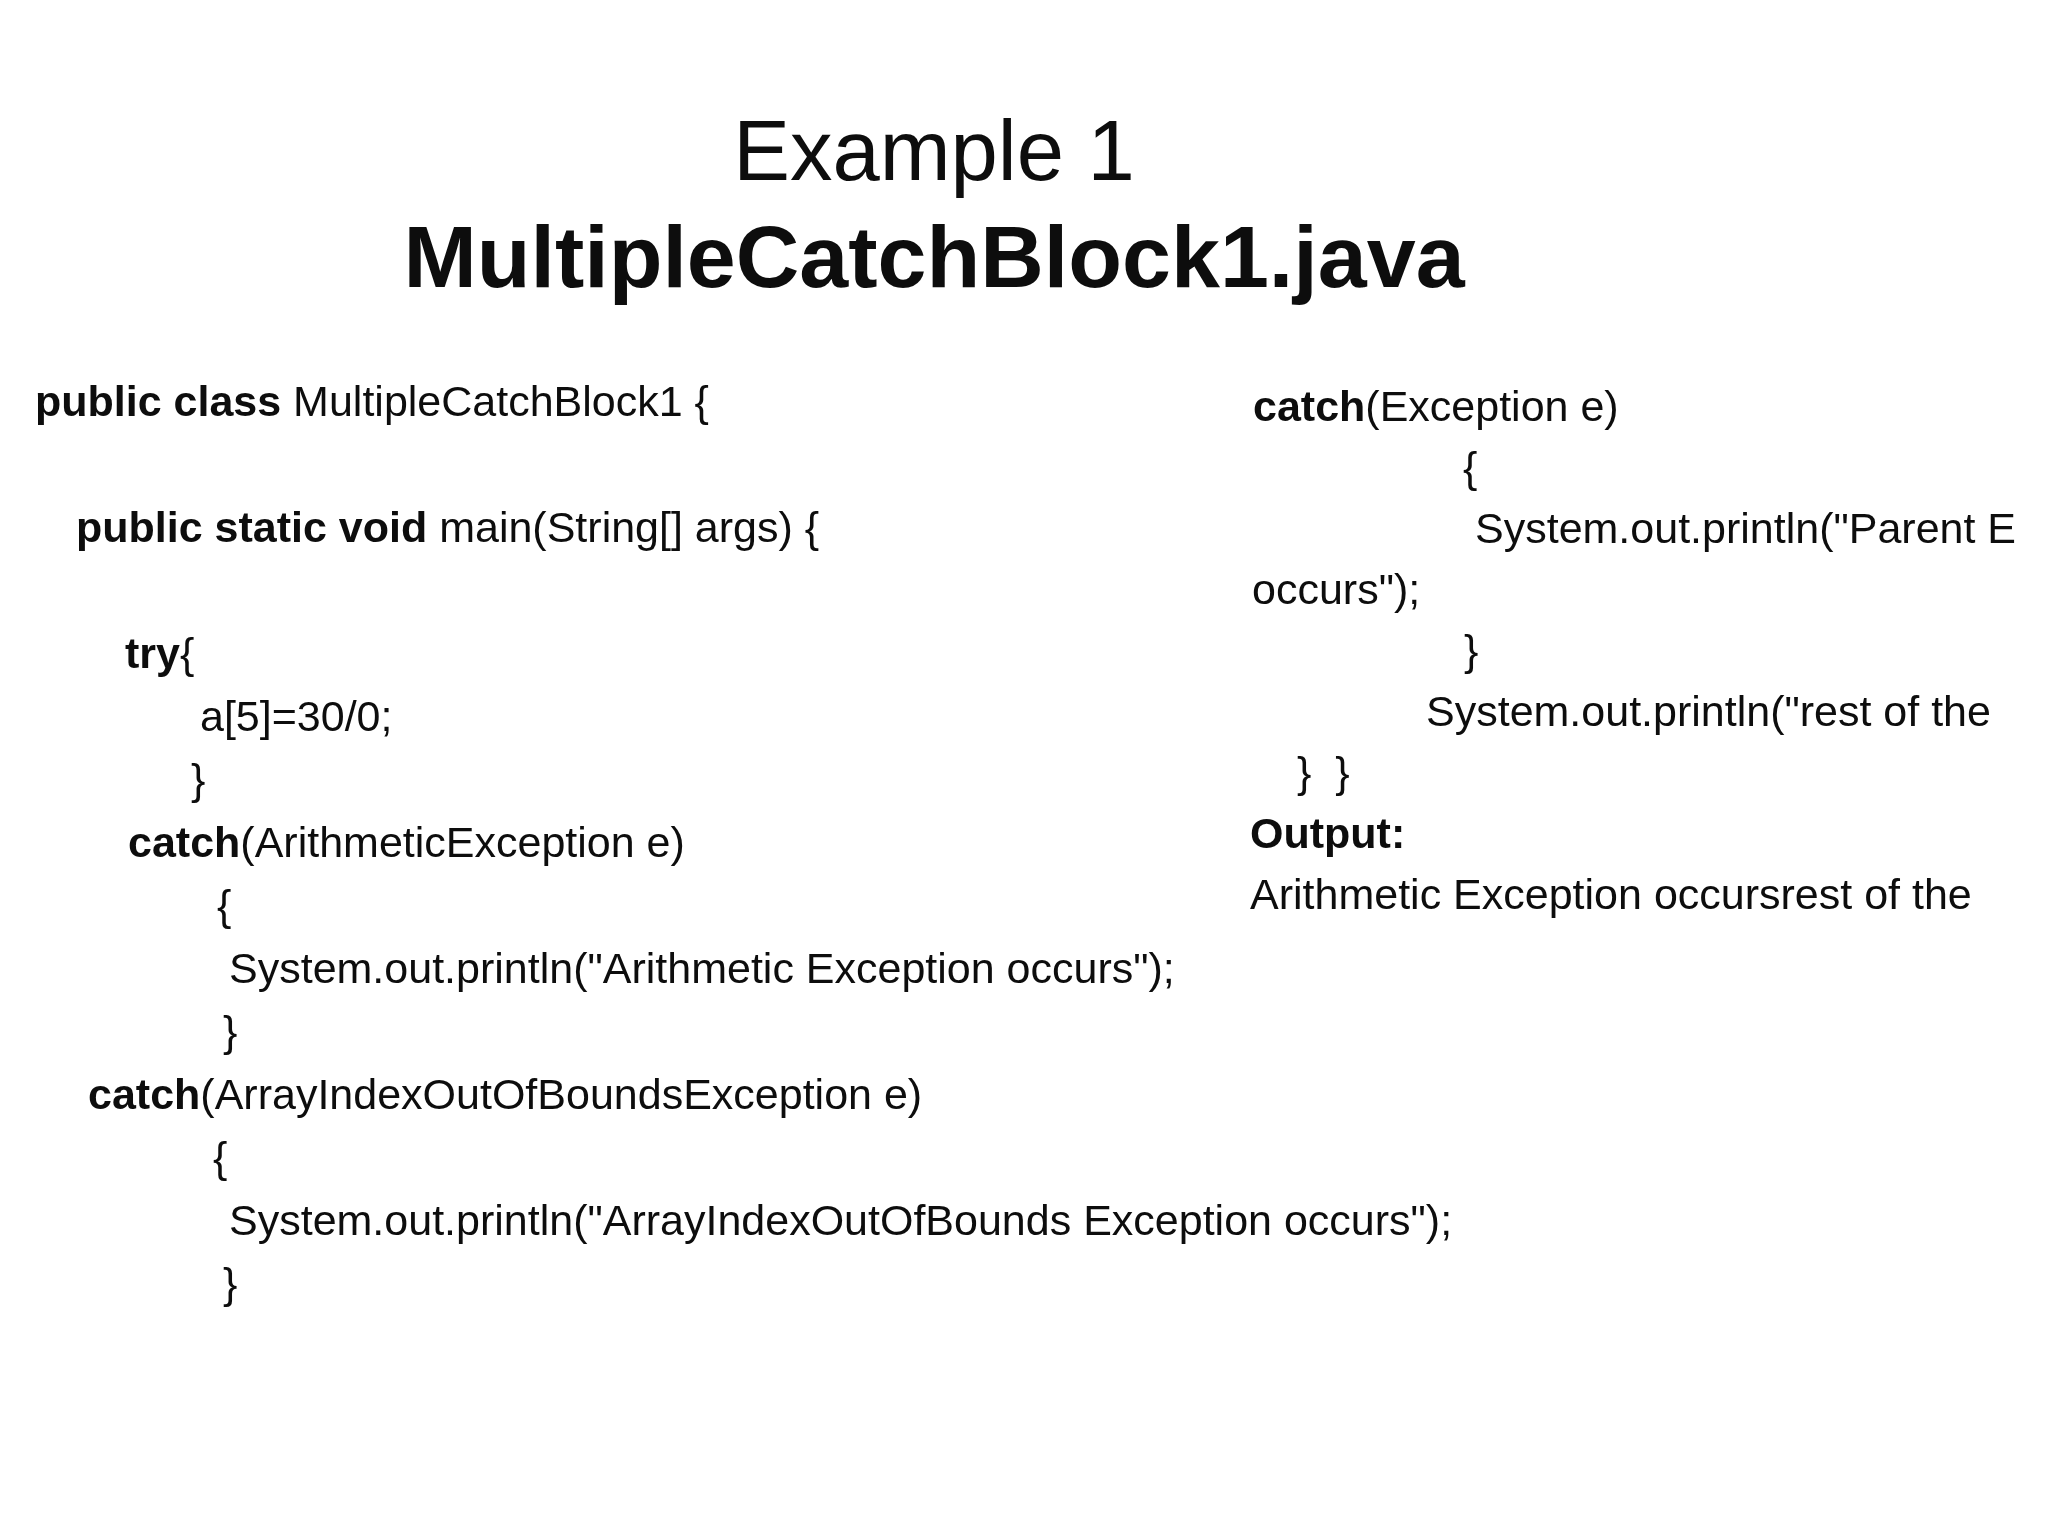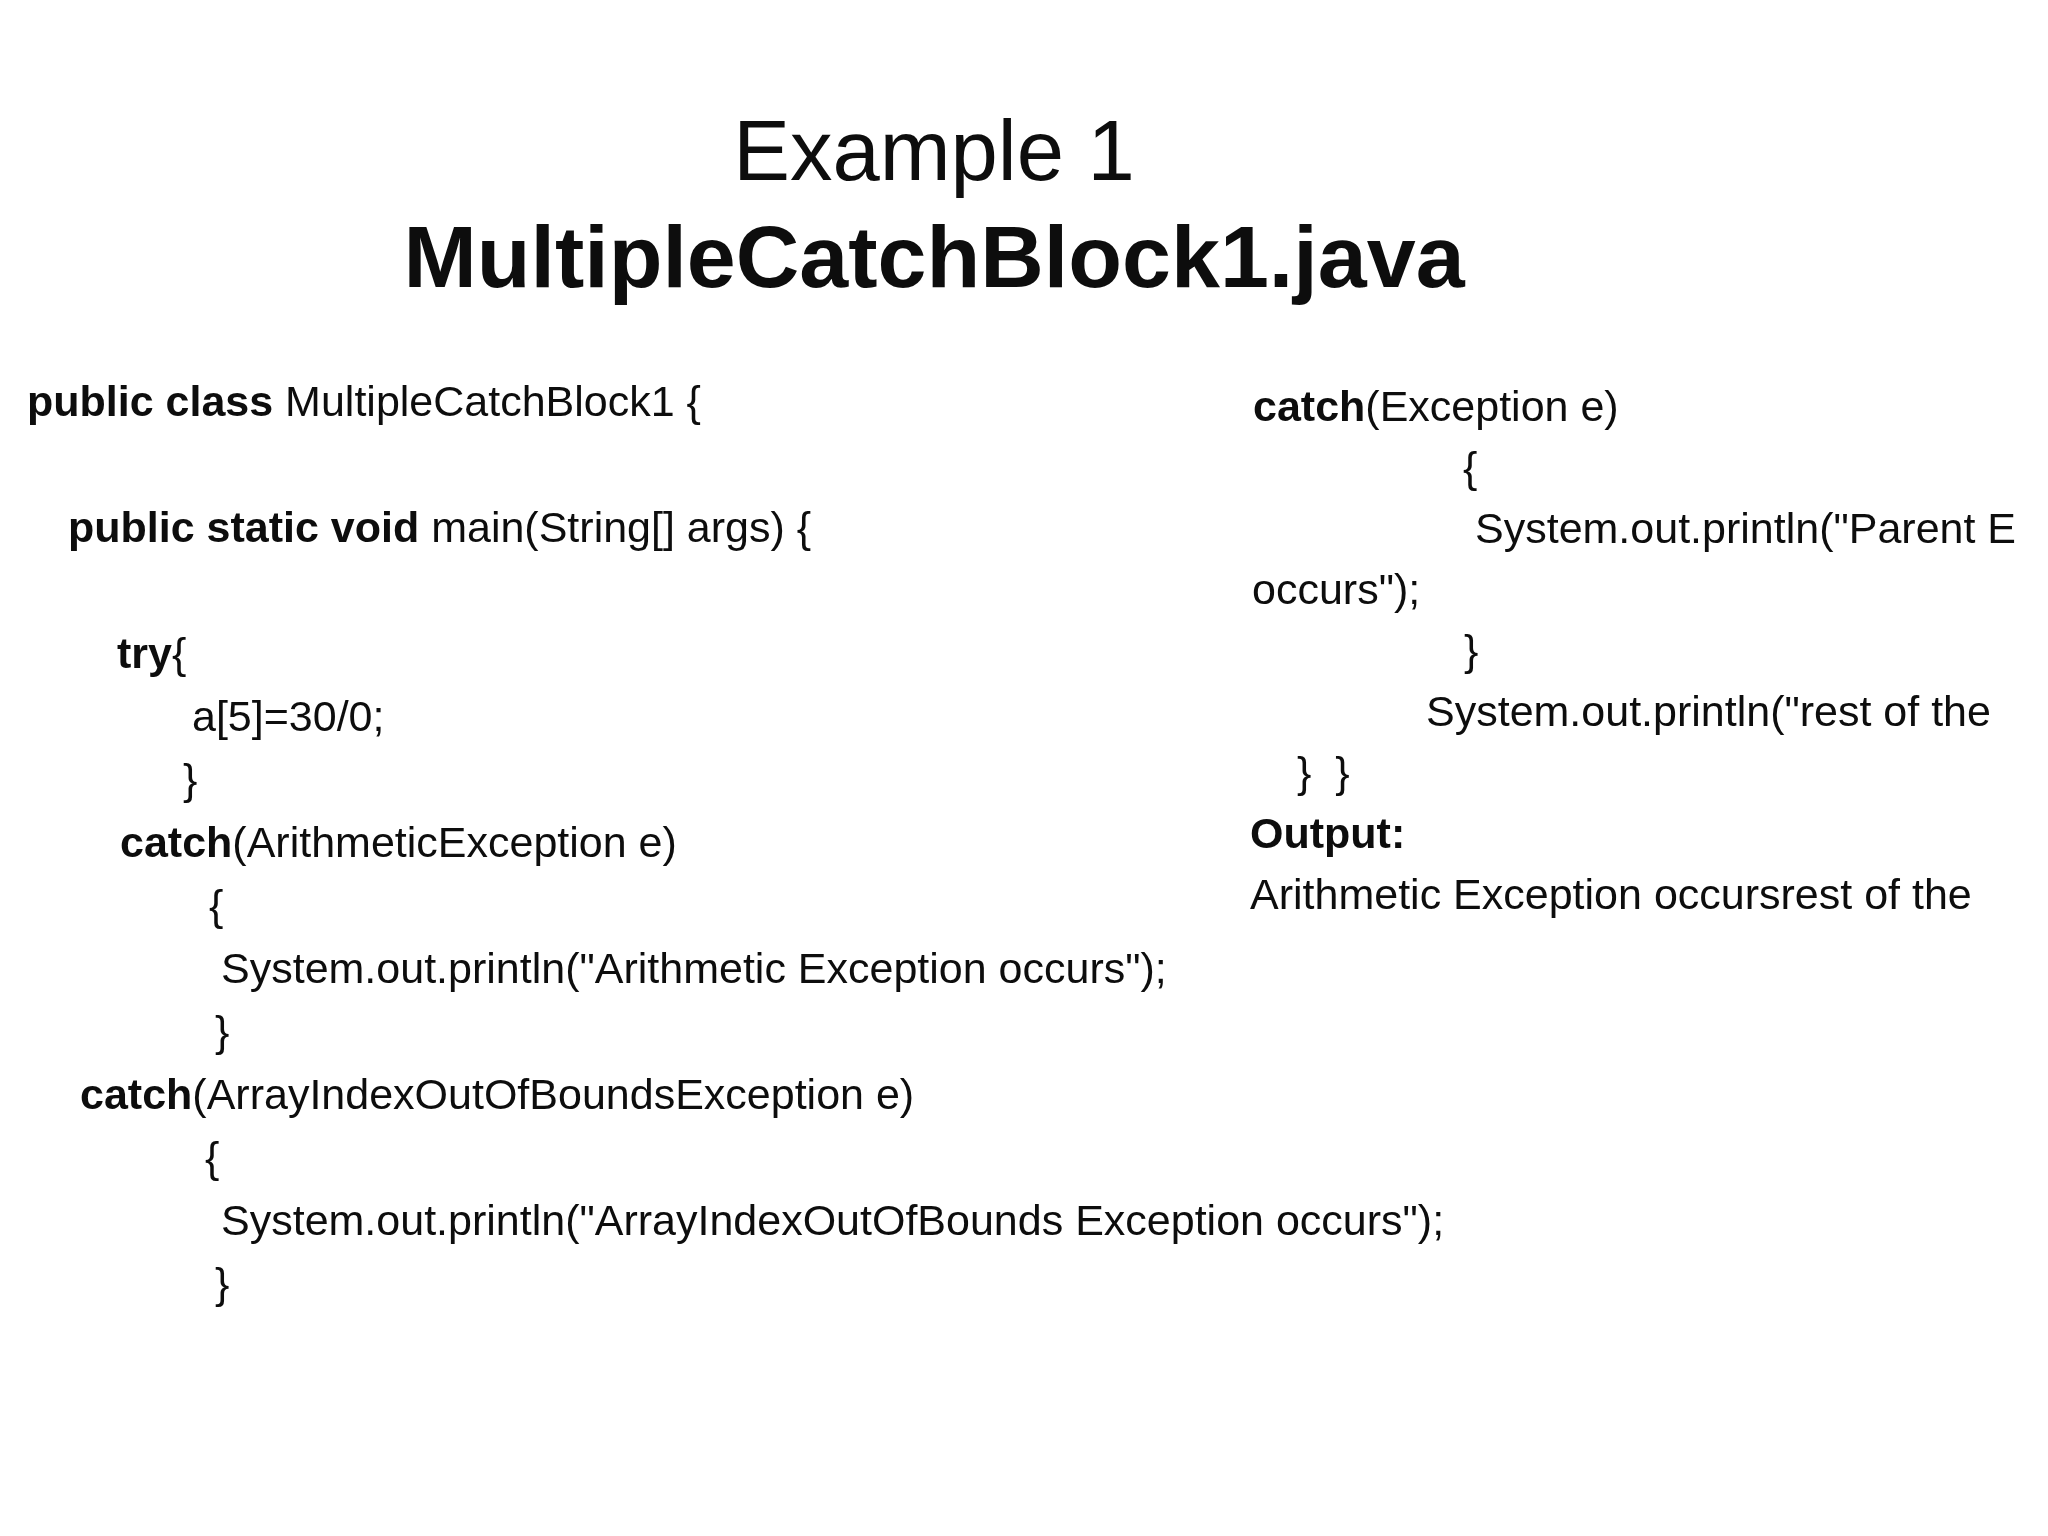--- a/index.html
+++ b/index.html
@@ -36,21 +36,21 @@
   }
   .code-col {
     position: absolute;
     font-size: 43px;
     font-weight: 400;
   }
   .code-col .ln {
     white-space: pre;
   }
   .col-left {
-    left: 4px;
+    left: 12px;
     top: 370px;
     width: 1250px;
   }
   .col-left .ln {
     height: 63px;
     line-height: 63px;
   }
   .col-right {
     left: 1250px;
     top: 376px;

